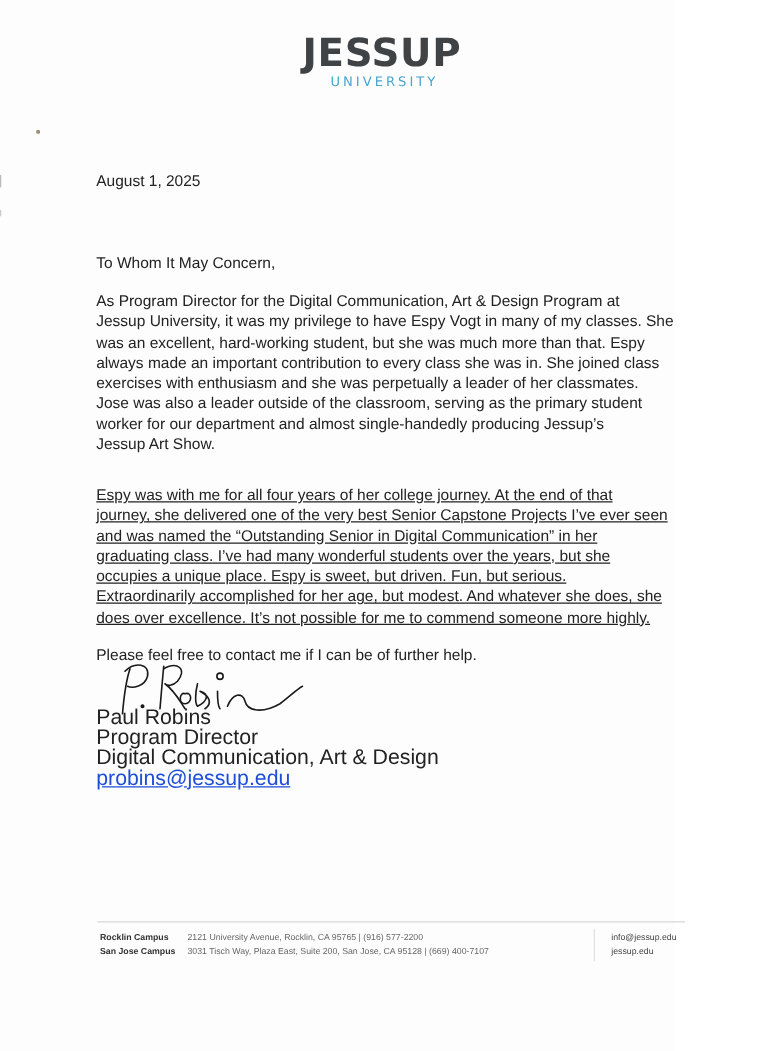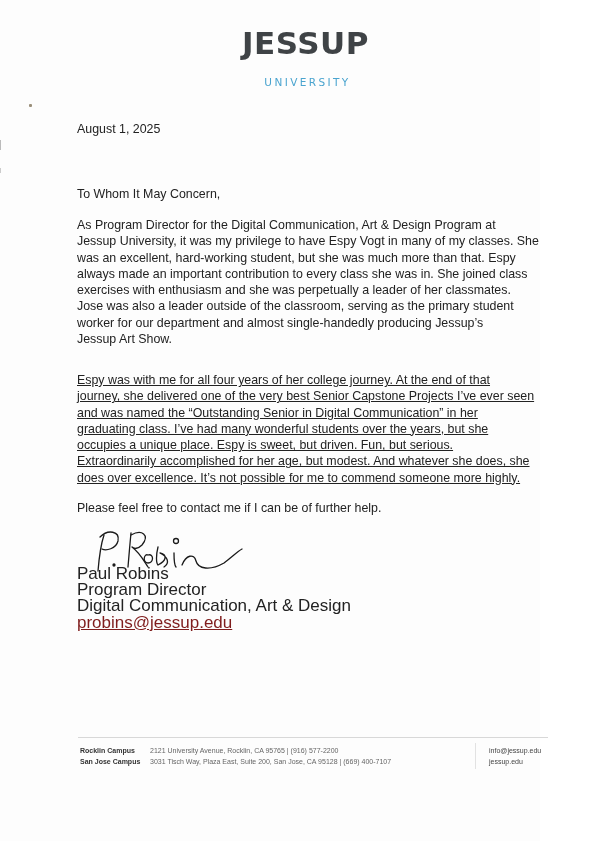--- a/index.html
+++ b/index.html
@@ -1,31 +1,31 @@
 <!DOCTYPE html>
 <html><head>
 <meta charset="utf-8">
 <style>
   html, body { margin:0; padding:0; background:#ffffff; }
   body { width:611px; height:841px; position:relative; overflow:hidden; font-family:"Liberation Sans", sans-serif; color:#1f1f1f; }
   .page { position:absolute; left:0; top:0; width:540px; height:841px; background:#fdfdfd; }
   .logo { position:absolute; left:0; width:611px; top:27px; text-align:center; }
   .logo-main { font-family:"DejaVu Sans", sans-serif; font-weight:bold; font-size:31px; letter-spacing:0.5px; color:#3f4346; line-height:32px; }
-  .logo-sub { font-family:"DejaVu Sans", sans-serif; font-size:10.5px; letter-spacing:2.4px; color:#4aa4cf; line-height:12px; margin-top:17px; padding-left:4px; }
-  .text { position:absolute; left:77px; font-size:12.4px; line-height:16.3px; color:#222; }
+  .logo-sub { font-family:"DejaVu Sans", sans-serif; font-size:10.5px; letter-spacing:2.4px; color:#4aa4cf; line-height:12px; margin-top:1px; padding-left:4px; }
+  .text { position:absolute; left:77px; font-size:12.4px; line-height:16.3px; color:#222;margin-top:16px; }
   .date { top:121px; }
   .salutation { top:186px; }
   .p1 { top:217px; width:520px; }
   .p2 { top:372px; width:525px;text-decoration:underline; }
   .closing { top:500px; }
   .p1 .ln, .p2 .ln { display:block; white-space:nowrap; }
   .signature { position:absolute; left:90px; top:527px; width:170px; height:50px; }
   .sig-block { position:absolute; left:77px; top:566px; font-size:17px; line-height:16.2px; color:#222; }
   .sig-block div { white-space:nowrap; }
-  .email { color:#7f1d1d; text-decoration:underline; }
+  .email { color:#1d4ed8; text-decoration:underline; }
   .footer-rule { position:absolute; left:78px; top:737px; width:470px; height:1px; background:#d8d8d8; }
   .footer-divider { position:absolute; left:475px; top:743px; width:1px; height:26px; background:#e2e2e2; }
   .footer { position:absolute; top:745px; font-size:7px; line-height:11px; color:#444; }
   .campus-names { left:80px; font-weight:bold; color:#333; }
   .campus-addr { left:150px; color:#666; }
   .footer-contact { left:489px; color:#444; }
   .footer div { white-space:nowrap; }
   .speck { position:absolute; left:29px; top:104px; width:3px; height:3px; background:#9a8f7a; border-radius:1px; }
   .edge1 { position:absolute; left:0; top:140px; width:1px; height:10px; background:#bbb; }
   .edge2 { position:absolute; left:0; top:168px; width:1px; height:5px; background:#ccc; }

